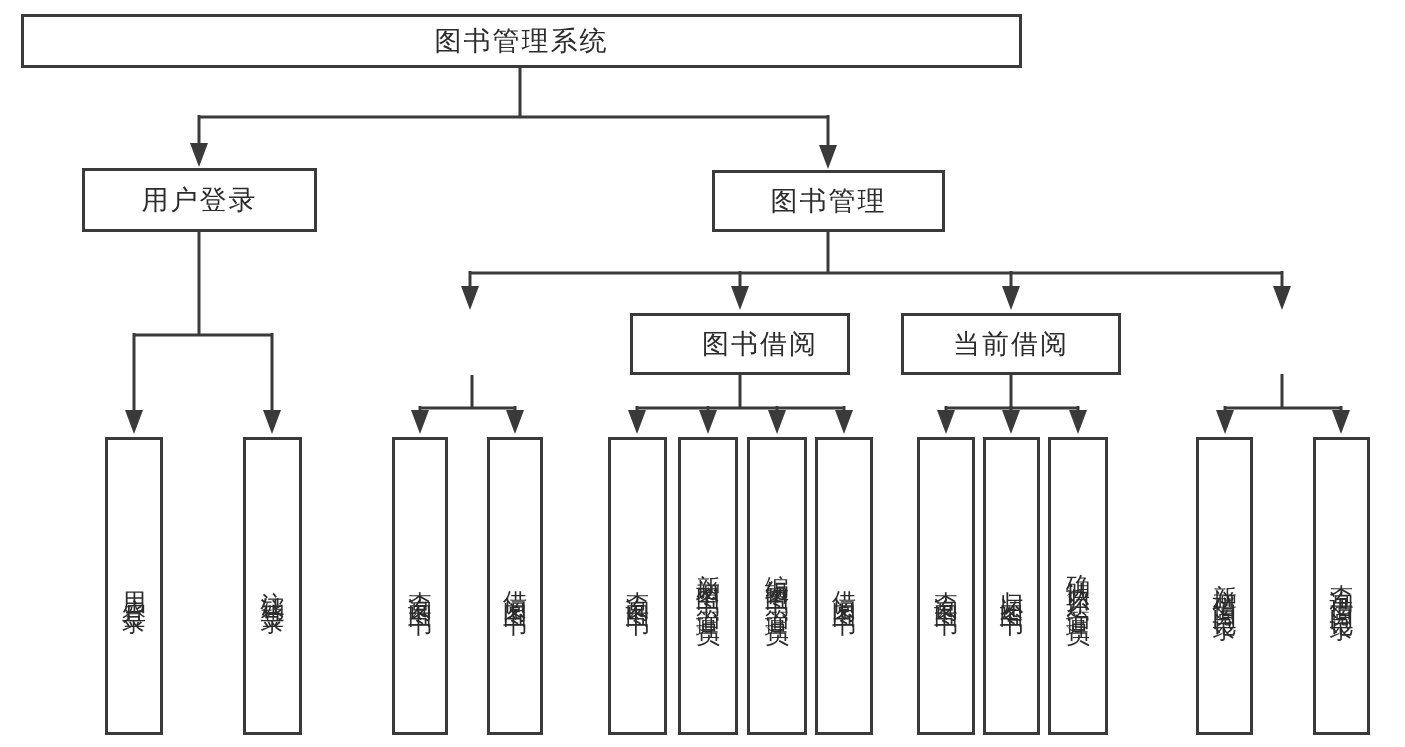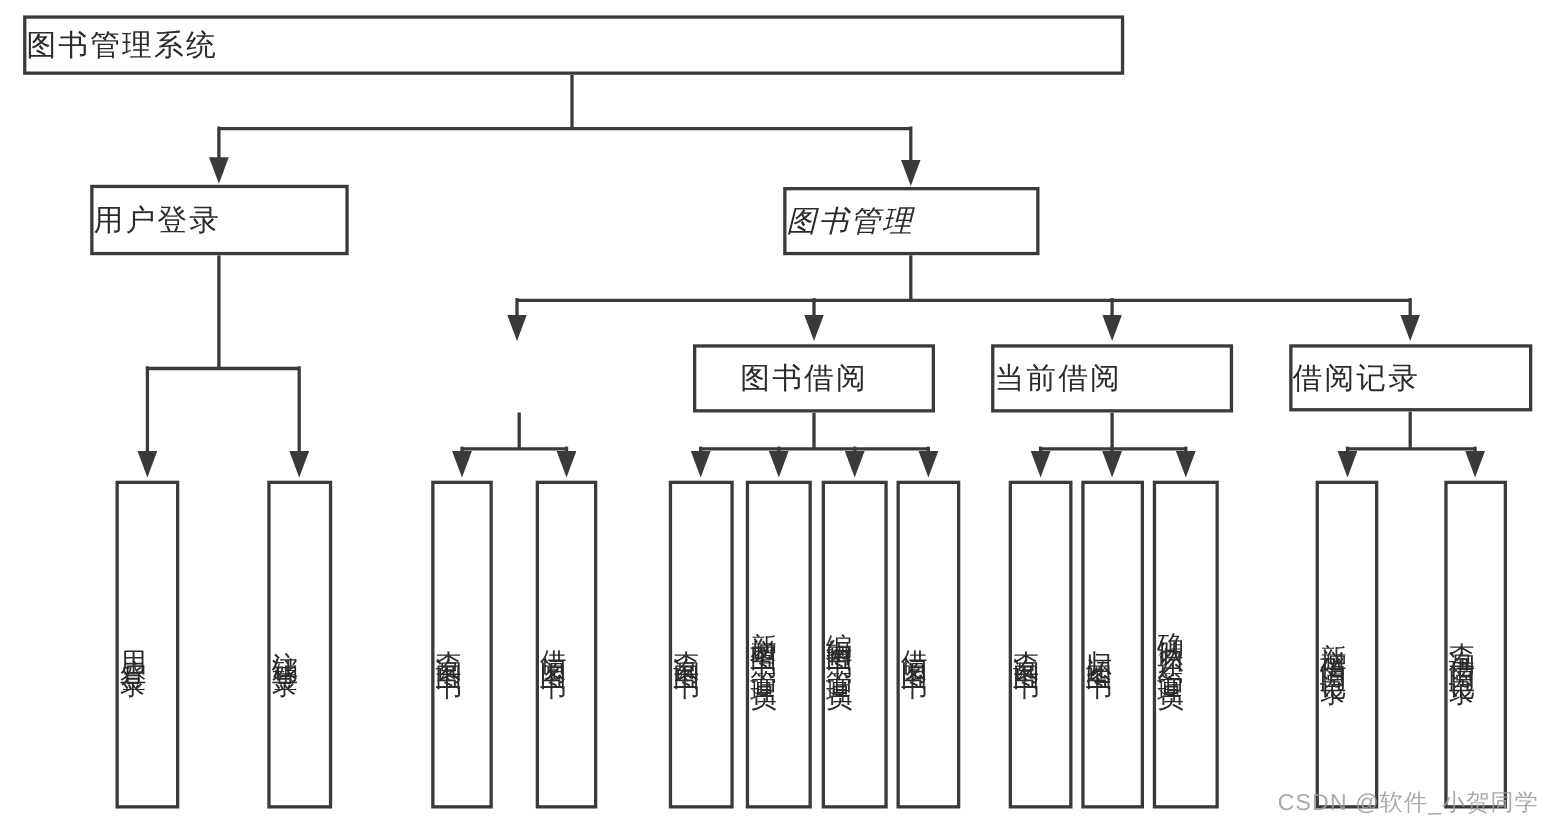--- a/index.html
+++ b/index.html
@@ -23,20 +23,21 @@
     height: 747px;
     pointer-events: none;
   }
   .box {
     position: absolute;
     box-sizing: border-box;
     border: 3px solid #3a3a3a;
     background: #ffffff;
     display: flex;
     align-items: center;
+    justify-content: center;
     color: #2b2b2b;
   }
   .hlabel {
     font-size: 27px;
     letter-spacing: 2px;
     white-space: nowrap;
   }
   .leaf .vlabel {
     writing-mode: vertical-rl;
     text-orientation: mixed;
@@ -111,32 +112,29 @@
     </g>
   </svg>
 
   <div class="box" style="left:21px; top:14px; width:1001px; height:54px;">
     <span class="hlabel">图书管理系统</span>
   </div>
 
   <div class="box" style="left:82px; top:168px; width:235px; height:64px;">
     <span class="hlabel">用户登录</span>
   </div>
-  <div class="box" style="left:712px; top:170px; width:233px; height:62px;font-style:italic;">
+  <div class="box" style="left:712px; top:170px; width:233px; height:62px;">
     <span class="hlabel">图书管理</span>
   </div>
 
   <div class="box" style="left:630px; top:313px; width:220px; height:62px;padding-left:40px;">
     <span class="hlabel">图书借阅</span>
   </div>
   <div class="box" style="left:901px; top:313px; width:220px; height:62px;">
     <span class="hlabel">当前借阅</span>
-  </div>
-  <div class="box" style="left:1172px; top:313px; width:221px; height:61px;">
-    <span class="hlabel">借阅记录</span>
   </div>
 
   <div class="box leaf" style="left:105px; top:437px; width:58px; height:298px;">
     <span class="vlabel">用户登录</span>
   </div>
   <div class="box leaf" style="left:243px; top:437px; width:59px; height:298px;">
     <span class="vlabel">注销登录</span>
   </div>
 
   <div class="box leaf" style="left:392px; top:437px; width:56px; height:298px;">
@@ -169,15 +167,14 @@
     <span class="vlabel">确认归还（管理员）</span>
   </div>
 
   <div class="box leaf" style="left:1196px; top:437px; width:57px; height:298px;">
     <span class="vlabel">新增借阅记录</span>
   </div>
   <div class="box leaf" style="left:1313px; top:437px; width:57px; height:298px;">
     <span class="vlabel">查询借阅记录</span>
   </div>
 
-  <div class="watermark">CSDN @软件_小贺同学</div>
 
 </div>
 
 </body></html>

